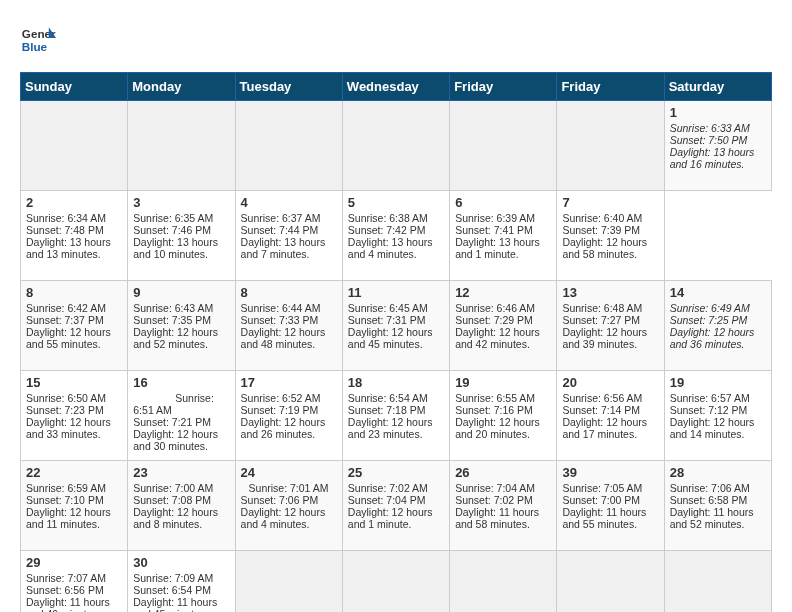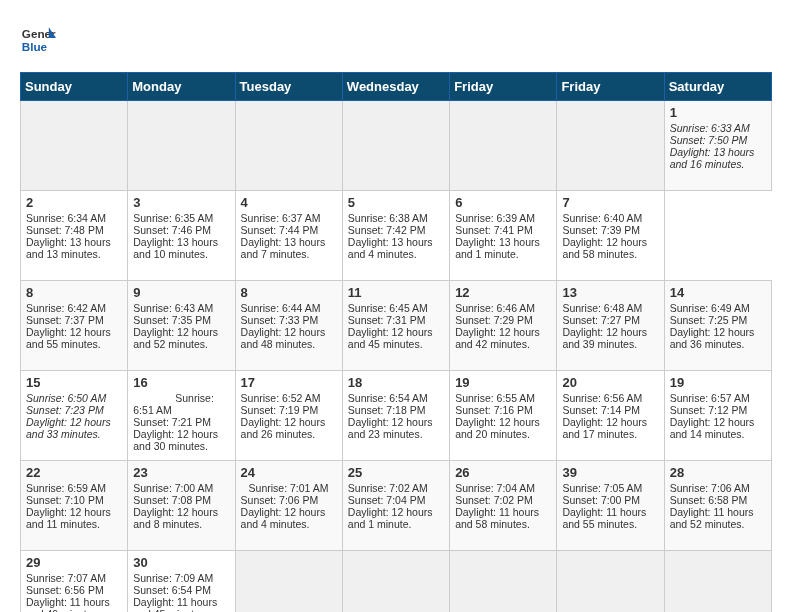--- a/index.html
+++ b/index.html
@@ -163,27 +163,27 @@
 Daylight: 12 hours
 and 45 minutes.</span></td>
         <td><span class="day-num">12</span><span style="white-space: pre-line;">Sunrise: 6:46 AM
 Sunset: 7:29 PM
 Daylight: 12 hours
 and 42 minutes.</span></td>
         <td><span class="day-num">13</span><span style="white-space: pre-line;">Sunrise: 6:48 AM
 Sunset: 7:27 PM
 Daylight: 12 hours
 and 39 minutes.</span></td>
-        <td><span class="day-num">14</span><span style="white-space: pre-line;">Sunrise: 6:49 AM
+        <td><span class="day-num">14</span><span style="white-space: pre-line; font-style: italic;">Sunrise: 6:49 AM
 Sunset: 7:25 PM
 Daylight: 12 hours
 and 36 minutes.</span></td>
       </tr>
       <tr>
-        <td><span class="day-num">15</span><span style="white-space: pre-line; font-style: italic;">Sunrise: 6:50 AM
+        <td><span class="day-num">15</span><span style="white-space: pre-line;">Sunrise: 6:50 AM
 Sunset: 7:23 PM
 Daylight: 12 hours
 and 33 minutes.</span></td>
         <td><span class="day-num">16</span><span style="white-space: pre-line; margin-left: 42px;">Sunrise: 6:51 AM
 Sunset: 7:21 PM
 Daylight: 12 hours
 and 30 minutes.</span></td>
         <td><span class="day-num">17</span><span style="white-space: pre-line;">Sunrise: 6:52 AM
 Sunset: 7:19 PM
 Daylight: 12 hours

